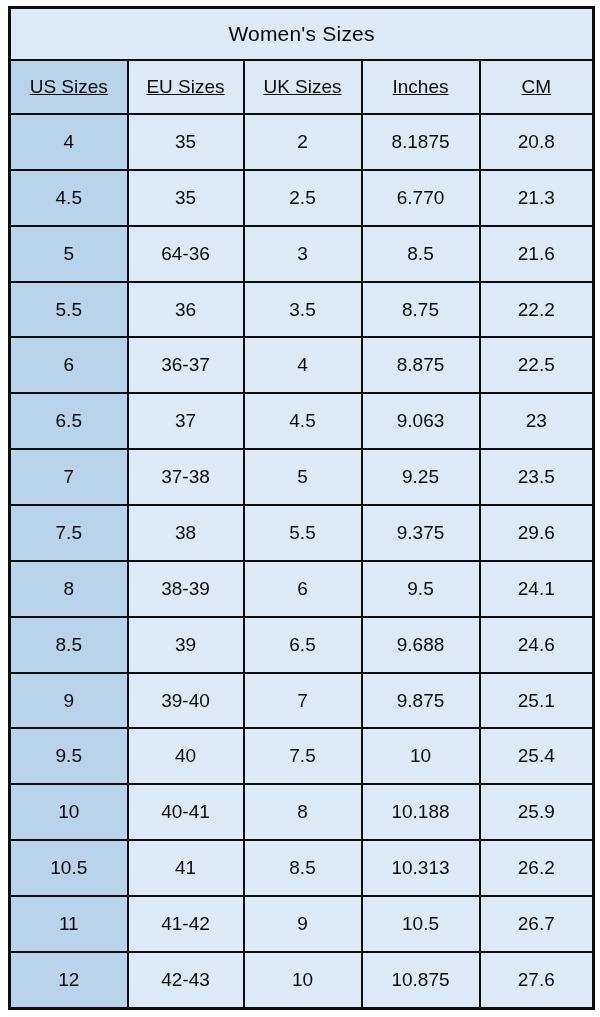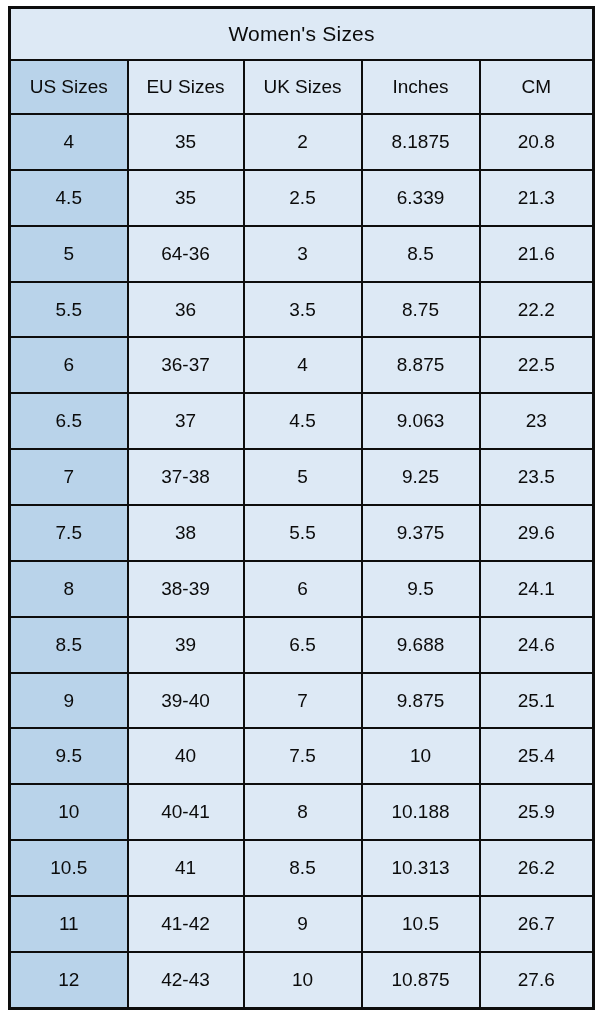--- a/index.html
+++ b/index.html
@@ -45,20 +45,21 @@
   .title-cell {
     font-size: 21px;
     height: 50px;
     letter-spacing: 0.2px;
   }
 
   
   .head-cell {
     font-size: 19px;
     height: 52px;
+    text-decoration: underline;
   }
 
   
   .col-us {
     background: #b9d3ea !important;
   }
 
   
   .body-cell {
     font-size: 19px;
@@ -103,21 +104,21 @@
           <td class="body-cell col-us">4</td>
           <td class="body-cell">35</td>
           <td class="body-cell">2</td>
           <td class="body-cell">8.1875</td>
           <td class="body-cell">20.8</td>
         </tr>
         <tr>
           <td class="body-cell col-us">4.5</td>
           <td class="body-cell">35</td>
           <td class="body-cell">2.5</td>
-          <td class="body-cell">6.339</td>
+          <td class="body-cell">6.770</td>
           <td class="body-cell">21.3</td>
         </tr>
         <tr>
           <td class="body-cell col-us">5</td>
           <td class="body-cell">64-36</td>
           <td class="body-cell">3</td>
           <td class="body-cell">8.5</td>
           <td class="body-cell">21.6</td>
         </tr>
         <tr>

